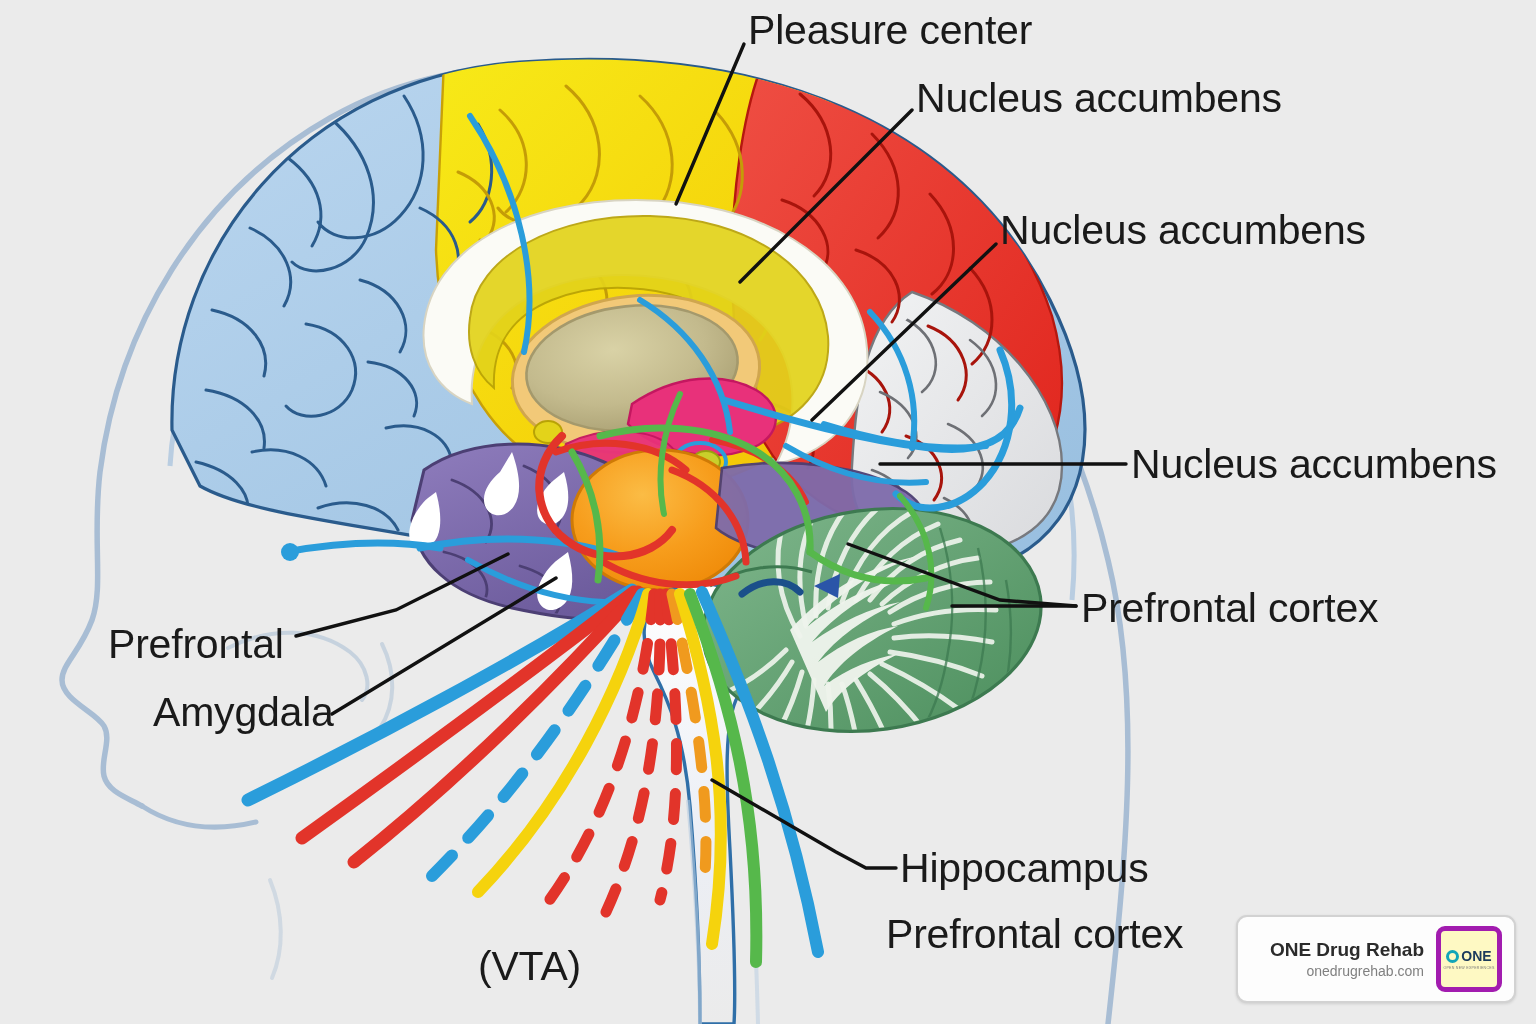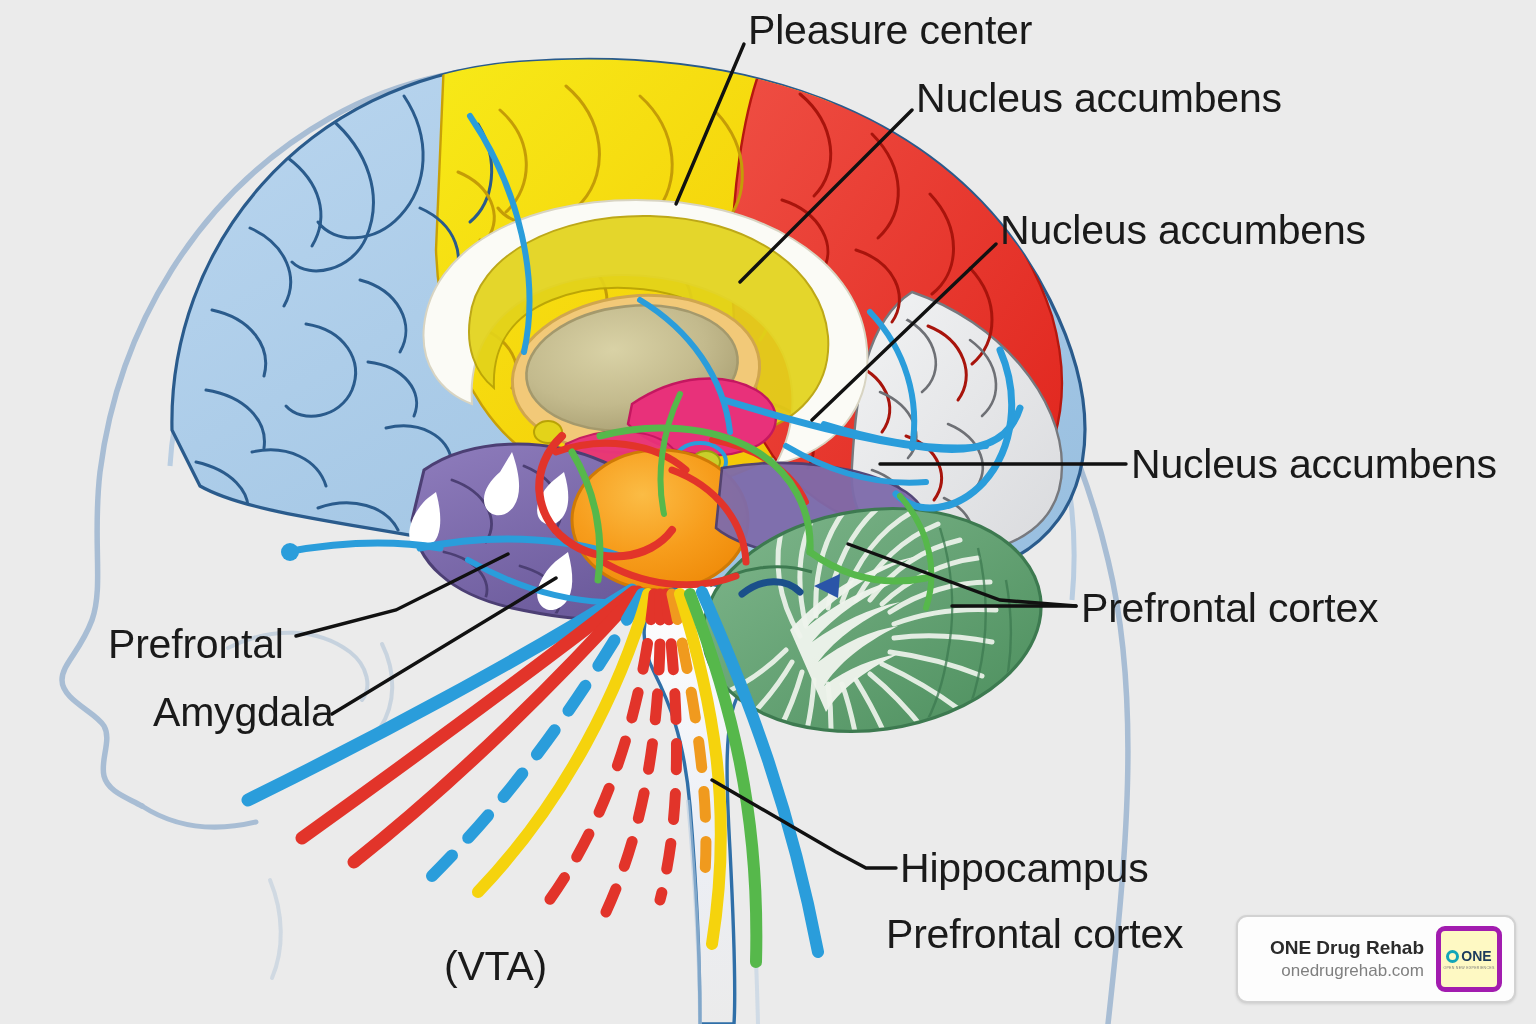--- a/index.html
+++ b/index.html
@@ -33,21 +33,21 @@
     display:flex;align-items:center;
     box-sizing:border-box;
     padding:0 12px;
   }
   #wm .txt{flex:1;text-align:right;padding-right:12px;}
   #wm .t1{
     font-size:19px;font-weight:bold;color:#2b2b2b;
     font-family:"Liberation Sans", sans-serif;line-height:1.25;
   }
   #wm .t2{
-    font-size:17px;color:#808080;
+    font-size:14px;color:#808080;
     font-family:"Liberation Sans", sans-serif;line-height:1.3;text-align:right;
   }
   #wm .logo{
     width:56px;height:56px;border-radius:9px;background:#fef9c3;
     display:flex;flex-direction:column;align-items:center;justify-content:center;
     border:5px solid #a21caf;
   }
   #wm .logorow{display:flex;align-items:center;gap:2px;}
   #wm .ring{
     width:13px;height:13px;border-radius:50%;
@@ -393,21 +393,21 @@
 
   <div class="lbl" style="left:748px;top:8px;">Pleasure center</div>
   <div class="lbl" style="left:916px;top:76px;">Nucleus accumbens</div>
   <div class="lbl" style="left:1000px;top:208px;">Nucleus accumbens</div>
   <div class="lbl" style="left:1131px;top:442px;">Nucleus accumbens</div>
   <div class="lbl" style="left:1081px;top:586px;">Prefrontal cortex</div>
   <div class="lbl" style="left:108px;top:610px;margin-top:12px;">Prefrontal</div>
   <div class="lbl" style="left:153px;top:690px;">Amygdala</div>
   <div class="lbl" style="left:900px;top:846px;">Hippocampus</div>
   <div class="lbl" style="left:886px;top:912px;">Prefrontal cortex</div>
-  <div class="lbl" style="left:444px;top:944px;text-align:center;">(VTA)</div>
+  <div class="lbl" style="left:478px;top:944px;text-align:center;">(VTA)</div>
 
   <div id="wm">
     <div class="txt">
       <div class="t1">ONE Drug Rehab</div>
       <div class="t2">onedrugrehab.com</div>
     </div>
     <div class="logo">
       <div class="logorow">
         <span class="ring"></span>
         <span class="one">ONE</span>

